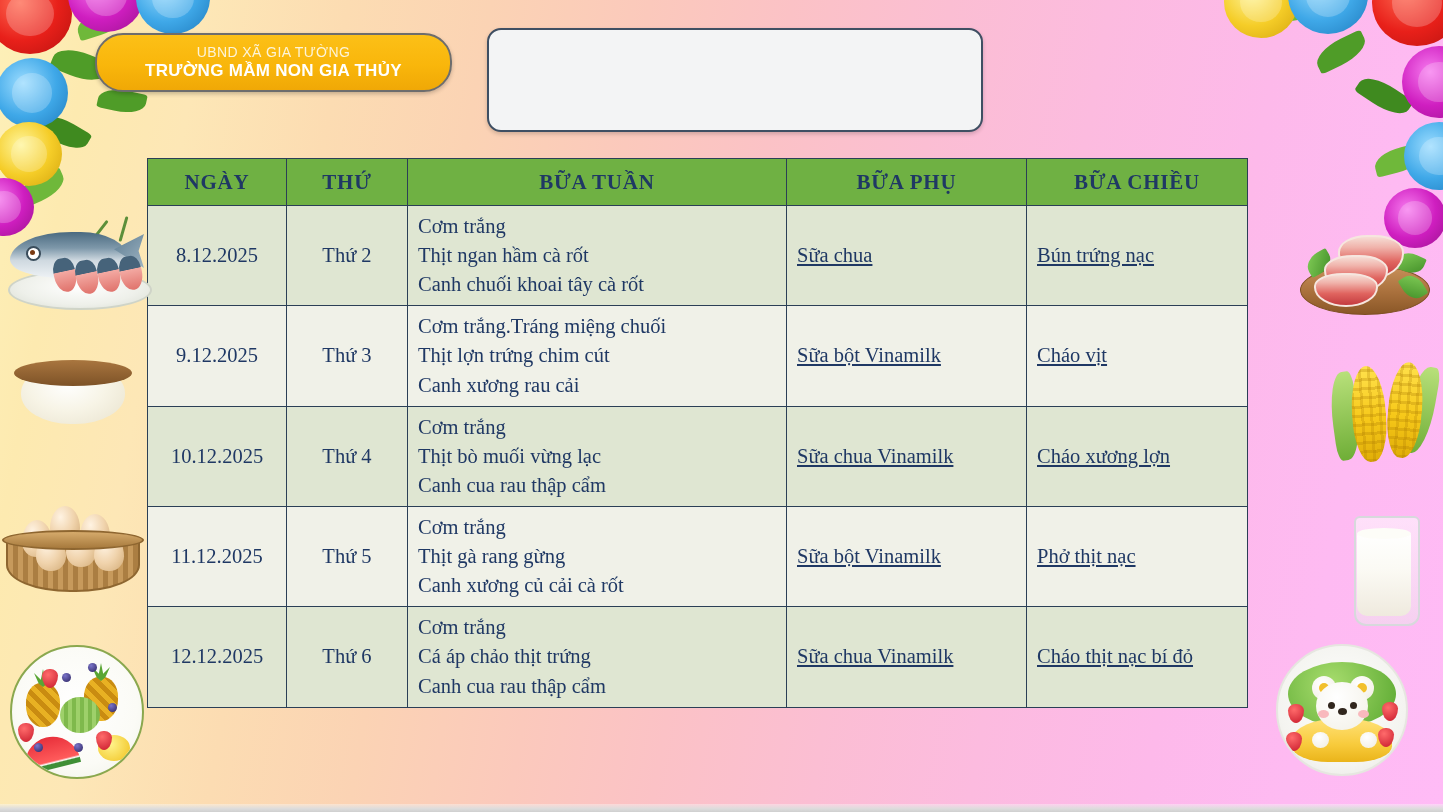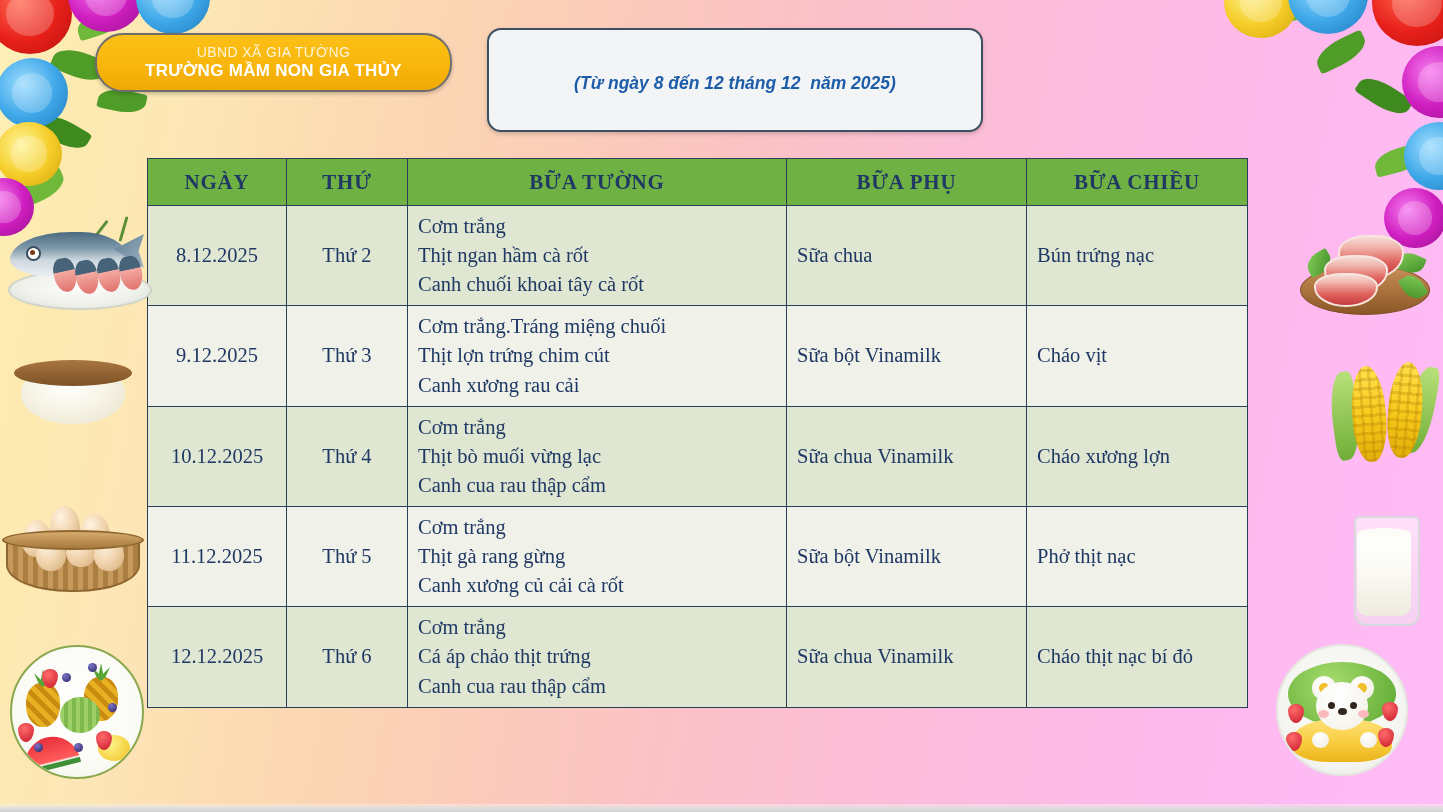--- a/index.html
+++ b/index.html
@@ -170,21 +170,21 @@
     padding: 6px 10px;
   }
   .col-ngay    { width: 139px; }
   .col-thu     { width: 121px; }
   .col-trua    { width: 379px; }
   .col-phu     { width: 240px; }
   .col-chieu   { width: 221px; }
 
   .cell-ngay, .cell-thu { text-align: center; }
   .cell-trua  { text-align: left; line-height: 1.42; }
-  .cell-phu, .cell-chieu { text-align: left; }
+  .cell-phu, .cell-chieu { text-align: left; text-decoration: underline; }
 
   tr.row-green td { background: #dfe6d2; }
   tr.row-ivory td { background: #f0f1e8; }
 
   .dish-line { display: block; }
 
   
   .food {
     position: absolute;
     pointer-events: none;
@@ -516,36 +516,35 @@
     <div class="fl petal-blue" style="left:168px; top:148px; width:70px; height:68px;"></div>
     <div class="fl petal-magenta" style="left:148px; top:214px; width:62px; height:60px;"></div>
   </div>
 
   <div class="badge">
     <span class="badge-line1">UBND XÃ GIA TƯỜNG</span>
     <span class="badge-line2">TRƯỜNG MẦM NON GIA THỦY</span>
   </div>
 
   <div class="title-box">
-    <div class="title-sub">(Từ ngày 8 đến 12 tháng 12  năm 2025)</div>
   </div>
 
   <table class="menu-table">
     <colgroup>
       <col class="col-ngay">
         <col class="col-thu">
         <col class="col-trua">
       <col class="col-phu">
         <col class="col-chieu">
     </colgroup>
     <thead>
       <tr>
         <th>NGÀY</th>
         <th>THỨ</th>
-        <th>BỮA TƯỜNG</th>
+        <th>BỮA TUẦN</th>
         <th>BỮA PHỤ</th>
         <th>BỮA CHIỀU</th>
       </tr>
     </thead>
     <tbody>
       <tr class="row-green">
         <td class="cell-ngay">8.12.2025</td>
         <td class="cell-thu">Thứ 2</td>
         <td class="cell-trua">
           <span class="dish-line">Cơm trắng</span>

